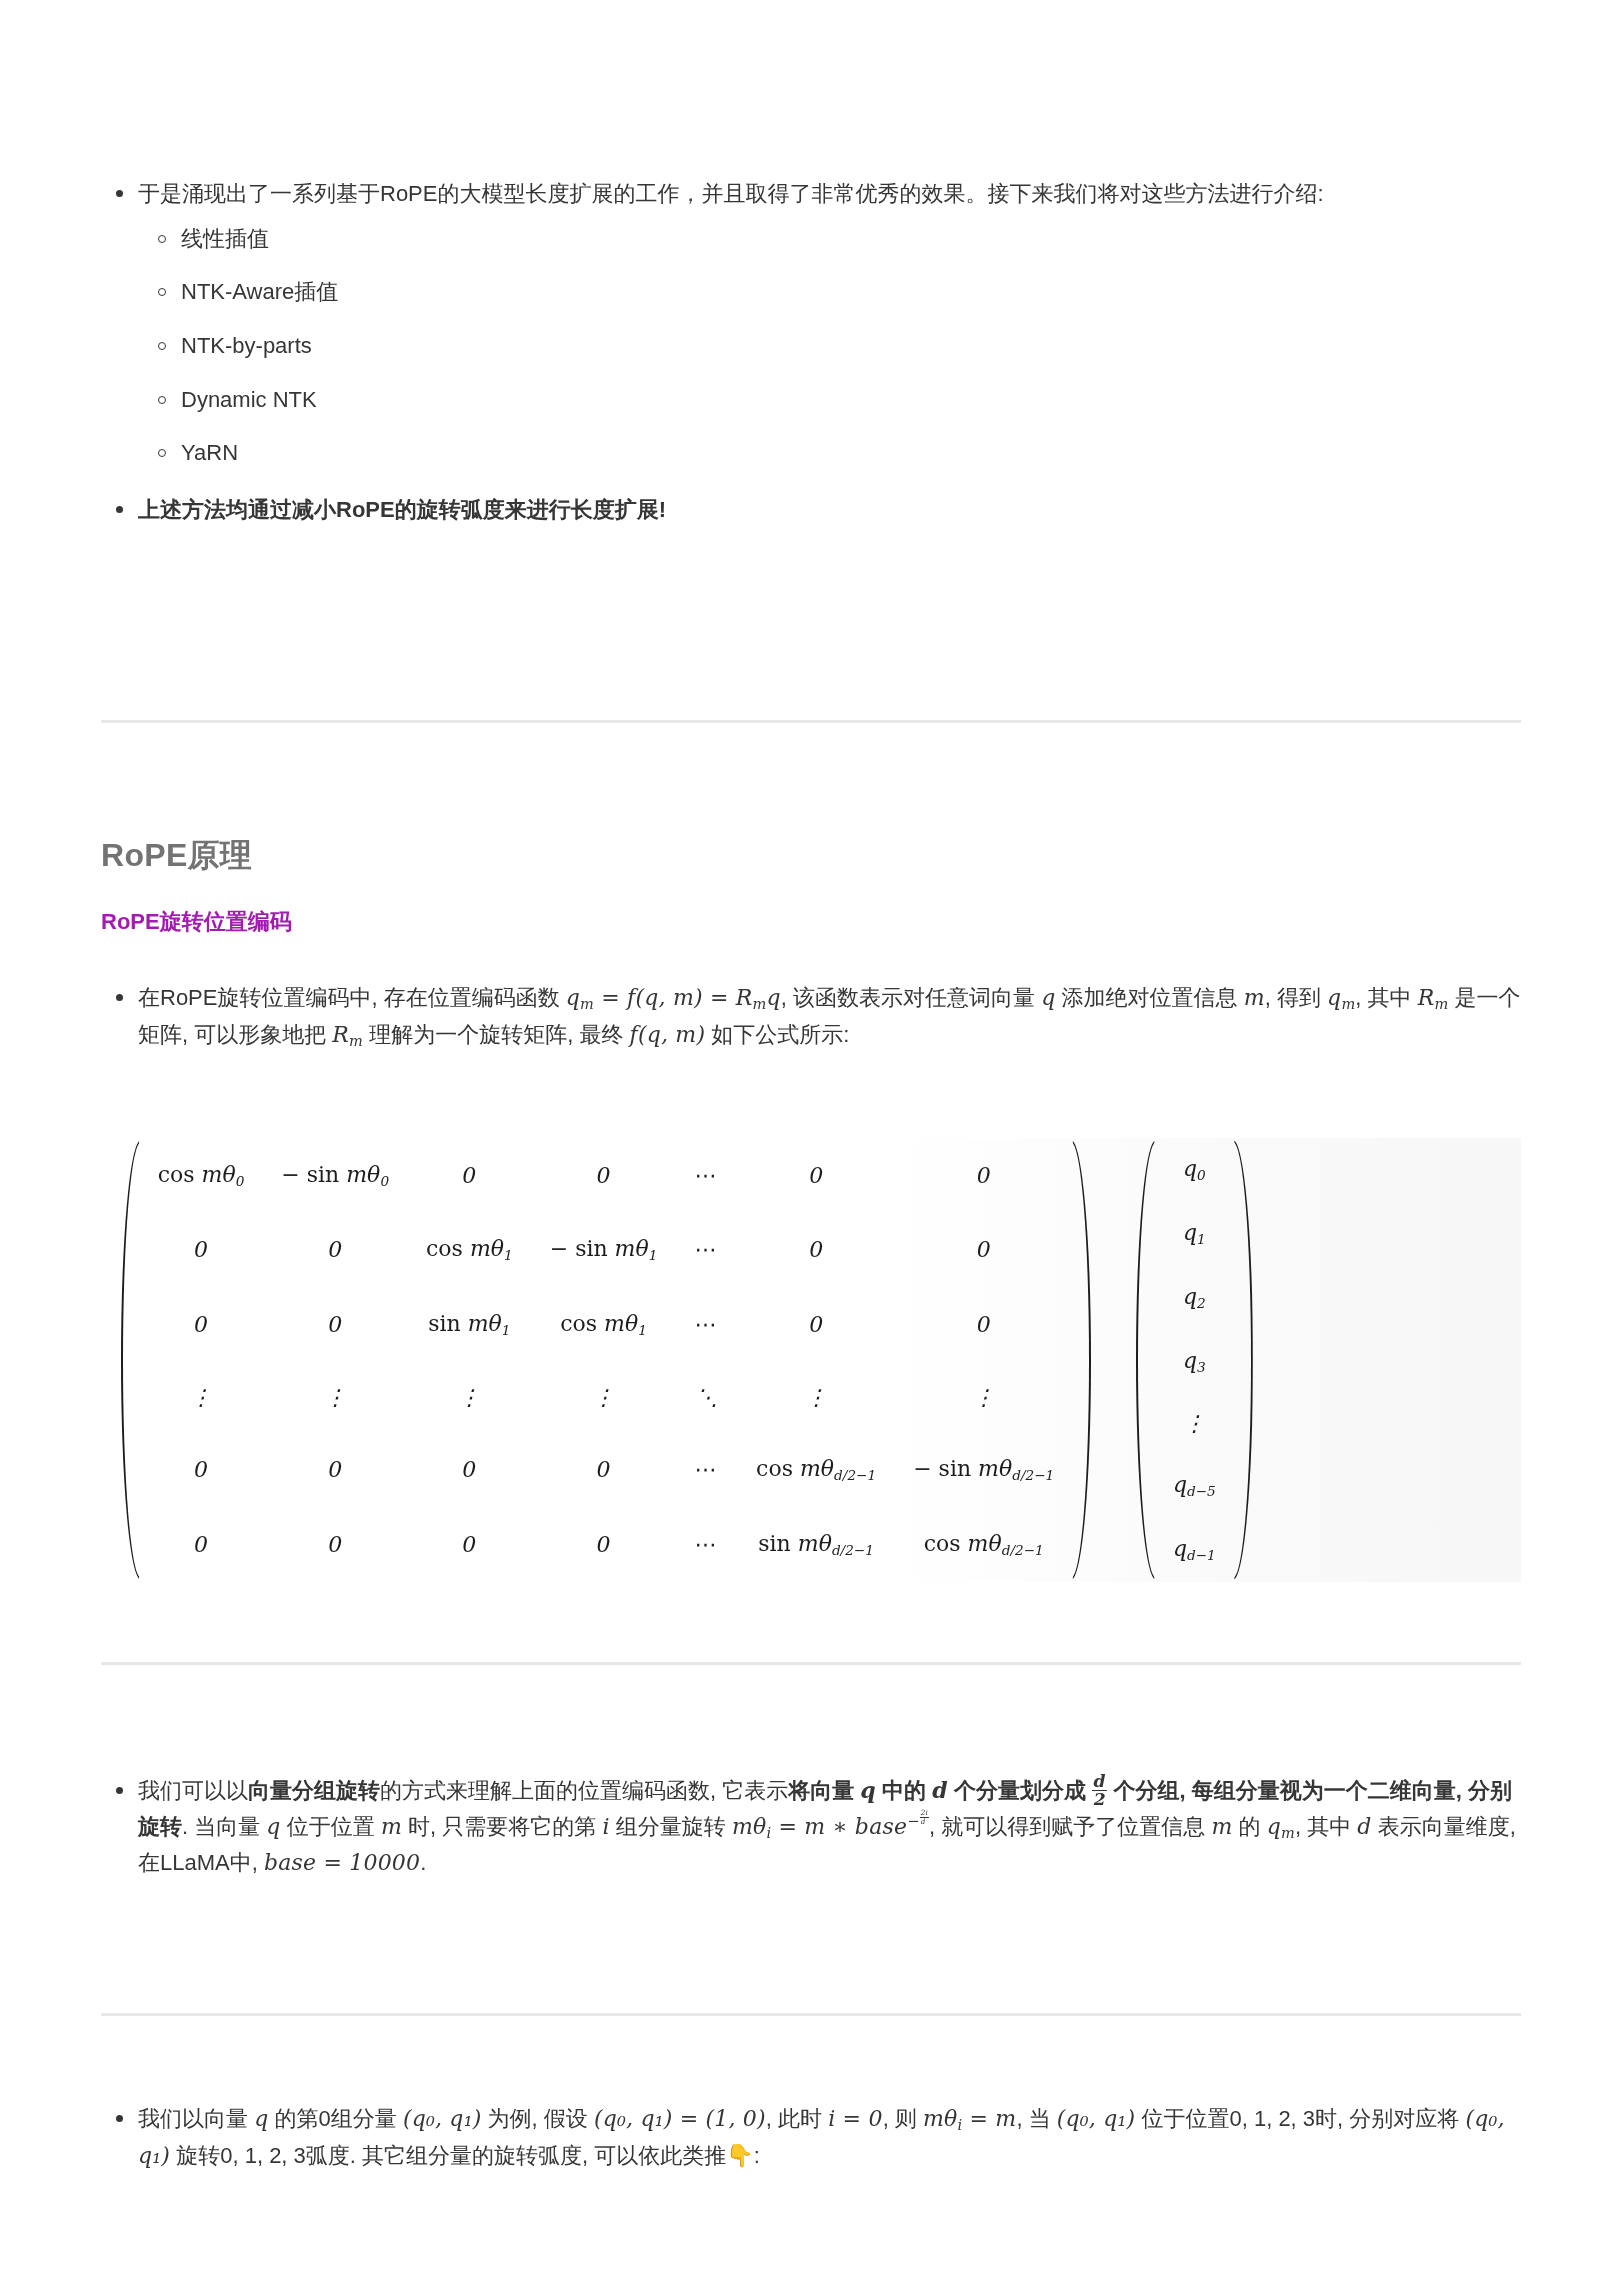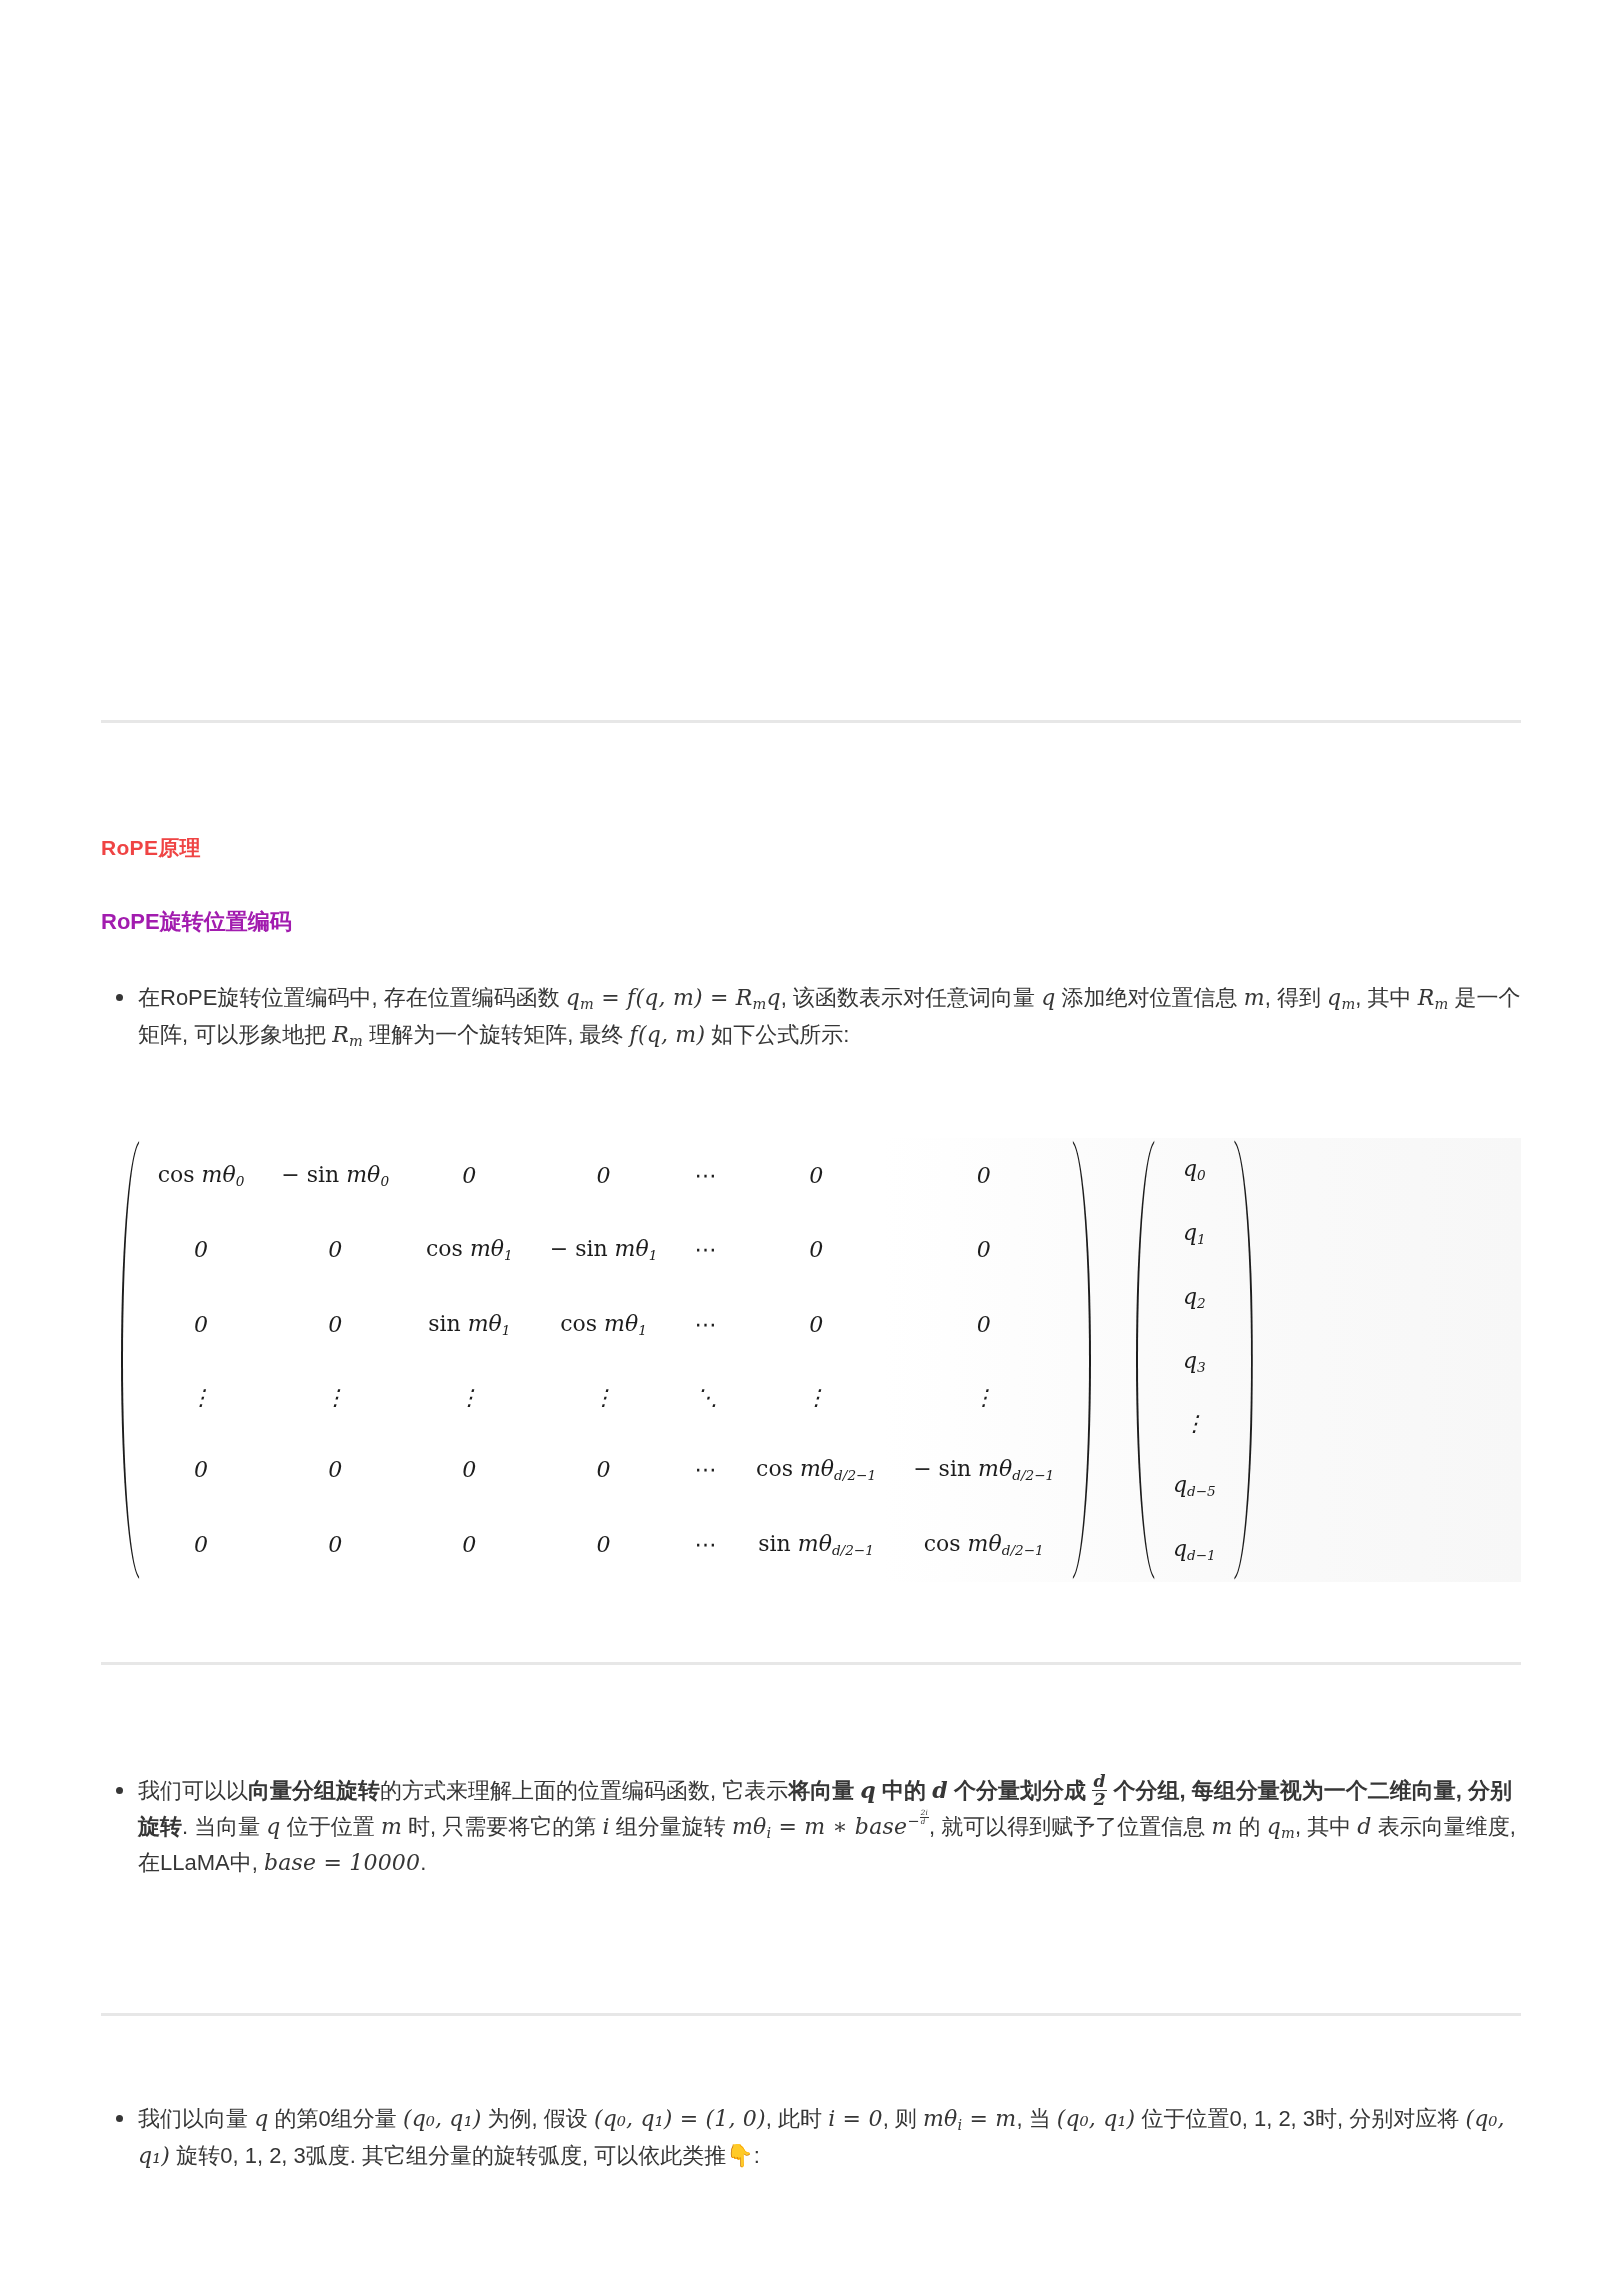--- a/index.html
+++ b/index.html
@@ -119,23 +119,23 @@
   .hr {
     height: 3.3px;
     background: #e7e7e7;
     border: 0;
     margin: 0;
     width: 100%;
   }
 
   
   h2.section-title {
-    font-size: 21px;
+    font-size: 32px;
     font-weight: bold;
-    color: #ef4444;
+    color: #737373;
     margin: 0;
     letter-spacing: 0.3px;
   }
   h3.sub-title {
     font-size: 22px;
     font-weight: bold;
     color: #a21caf;
     margin: 0;
   }
 
@@ -202,20 +202,37 @@
   .vec-gap { width: 38px; }
 
   
   .emoji { font-size: 22px; }
 </style>
 </head>
 <body>
 
 <div class="page">
 
+  <div style="position:absolute; left:101px; top:176px; width:1420px;">
+    <ul class="lvl1">
+      <li>
+        <div class="body-text">于是涌现出了一系列基于RoPE的大模型长度扩展的工作，并且取得了非常优秀的效果。接下来我们将对这些方法进行介绍:</div>
+        <ul class="lvl2">
+          <li>线性插值</li>
+          <li>NTK-Aware插值</li>
+          <li>NTK-by-parts</li>
+          <li>Dynamic NTK</li>
+          <li>YaRN</li>
+        </ul>
+      </li>
+      <li style="margin-top:9.8px;">
+        <div class="body-text bold">上述方法均通过减小RoPE的旋转弧度来进行长度扩展!</div>
+      </li>
+    </ul>
+  </div>
 
   <div class="hr" style="position:absolute; left:101px; top:720px; width:1420px;"></div>
 
   <h2 class="section-title" style="position:absolute; left:101px; top:834px;">RoPE原理</h2>
   <h3 class="sub-title" style="position:absolute; left:101px; top:907px;">RoPE旋转位置编码</h3>
 
   <div style="position:absolute; left:101px; top:980px; width:1420px;">
     <ul class="lvl1">
       <li>
         <div class="body-text">

